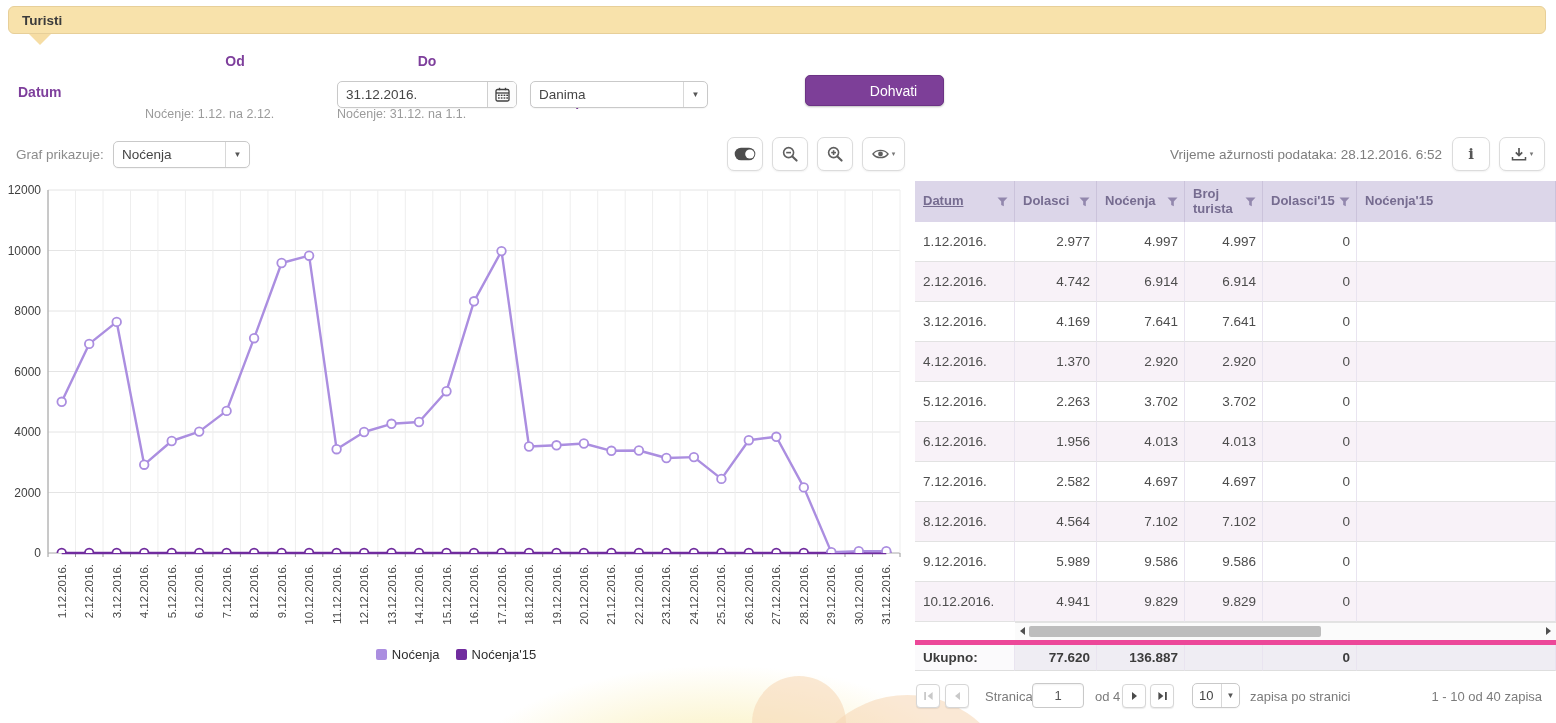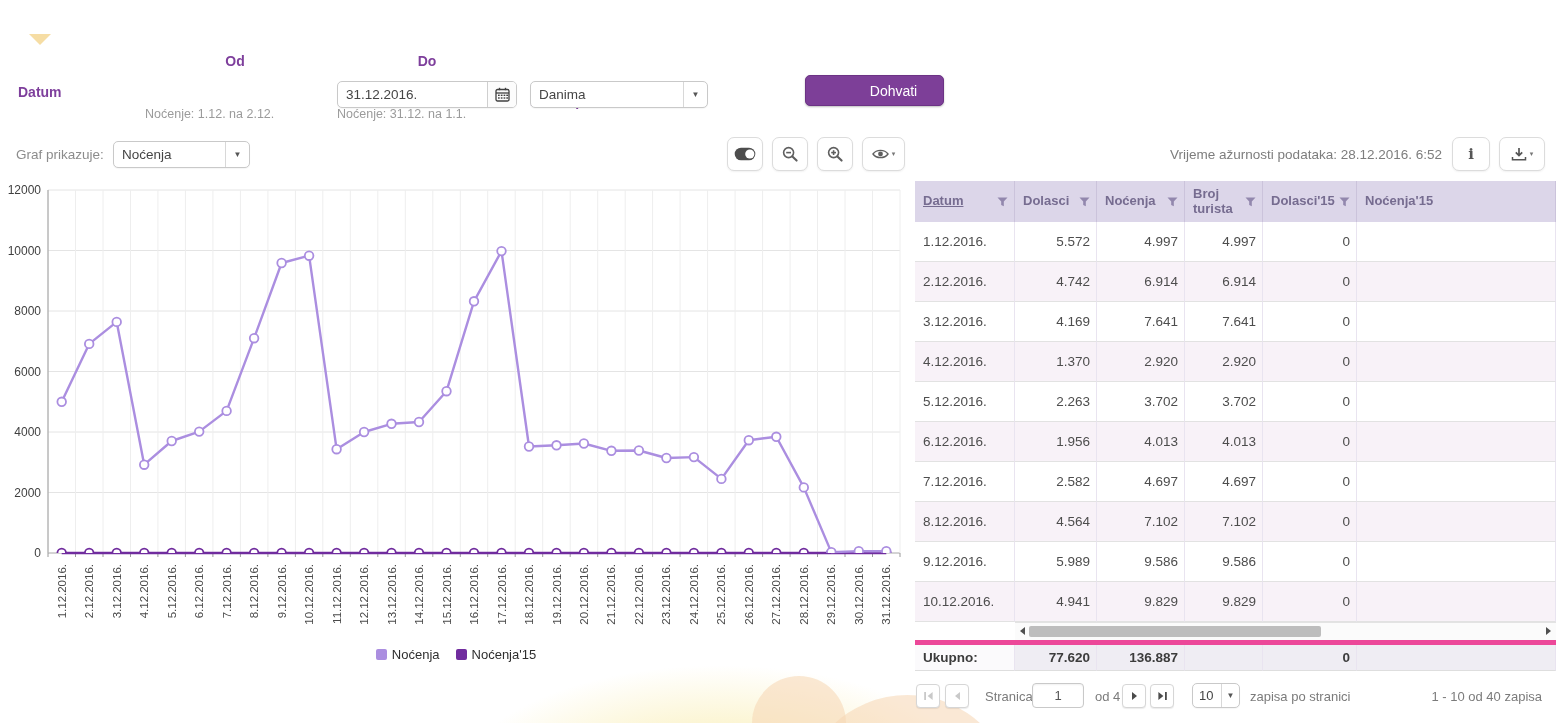--- a/index.html
+++ b/index.html
@@ -88,20 +88,23 @@
 </style>
 </head>
 <body>
 
 <div class="stage">
 
   <div class="blob blob-yellow"></div>
   <div class="blob blob-peach-1"></div>
   <div class="blob blob-peach-2"></div>
 
+  <div class="tab-bar">
+    <span>Turisti</span>
+  </div>
   <div class="tab-pointer"></div>
 
   <div class="plabel" style="left:145px;top:53px;width:180px;text-align:center;">Od</div>
   <div class="plabel" style="left:337px;top:53px;width:180px;text-align:center;">Do</div>
   <div class="plabel" style="left:530px;top:53px;width:178px;margin-top:40px;">Prikaz po</div>
   <div class="plabel" style="left:18px;top:84px;">Datum</div>
 
   <div class="hint" style="left:145px;top:107px;">Noćenje: 1.12. na 2.12.</div>
 
   <div class="datebox" style="left:337px;width:180px;">
@@ -406,21 +409,21 @@
           <path d="M0.5 0.5 h10 l-3.7 4.1 v4.7 l-2.6 -1.3 v-3.4 Z" fill="#9287ad"></path>
         </svg>
       </div>
       <div class="th" style="width: 199px;">
         <span class="th-label">Noćenja'15</span>
       </div>
     </div>
   <div class="t-body" id="t-body">
       <div class="tr odd">
         <div class="td date" style="width: 100px;">1.12.2016.</div>
-        <div class="td num" style="width: 82px;">5.572</div>
+        <div class="td num" style="width: 82px;">2.977</div>
         <div class="td num" style="width: 88px;">4.997</div>
         <div class="td num" style="width: 78px;">4.997</div>
         <div class="td num" style="width: 94px;">0</div>
         <div class="td num" style="width: 199px;"></div>
       </div>
       <div class="tr even">
         <div class="td date" style="width: 100px;">2.12.2016.</div>
         <div class="td num" style="width: 82px;">4.742</div>
         <div class="td num" style="width: 88px;">6.914</div>
         <div class="td num" style="width: 78px;">6.914</div>

